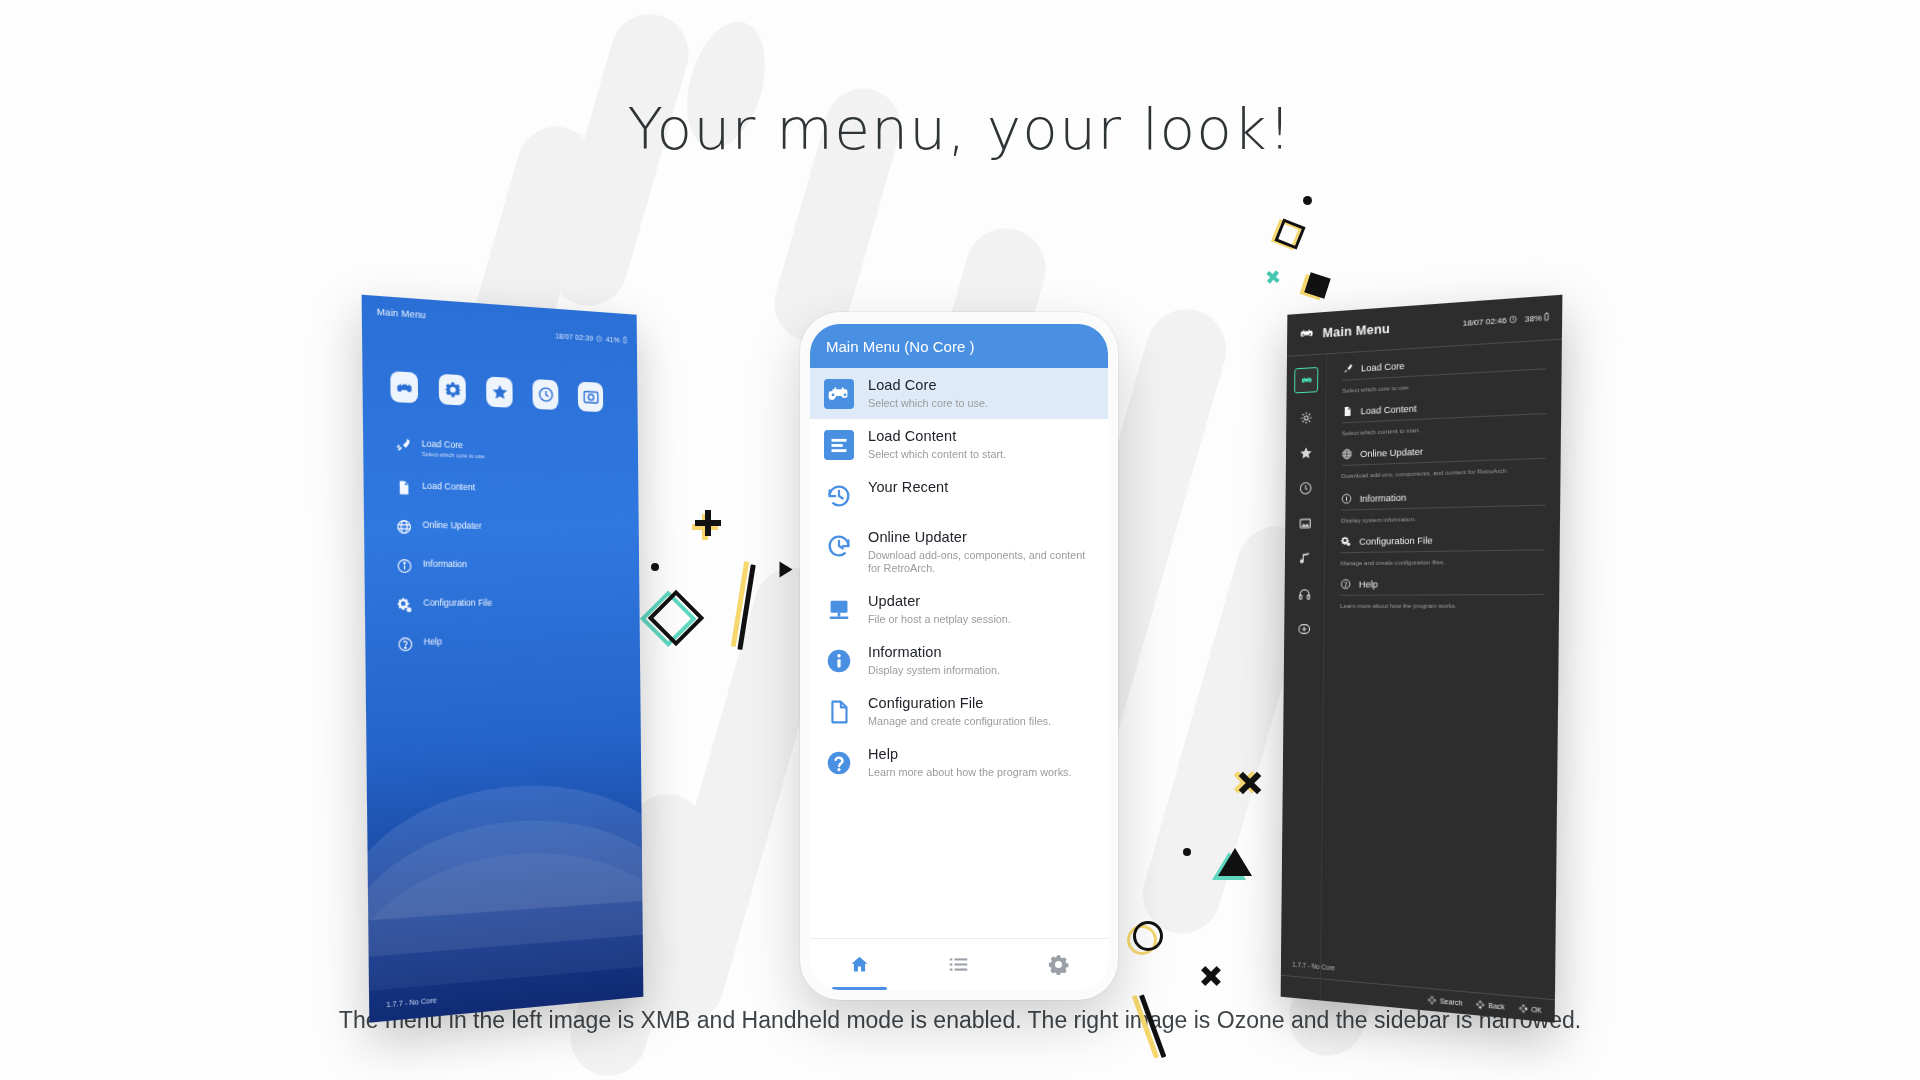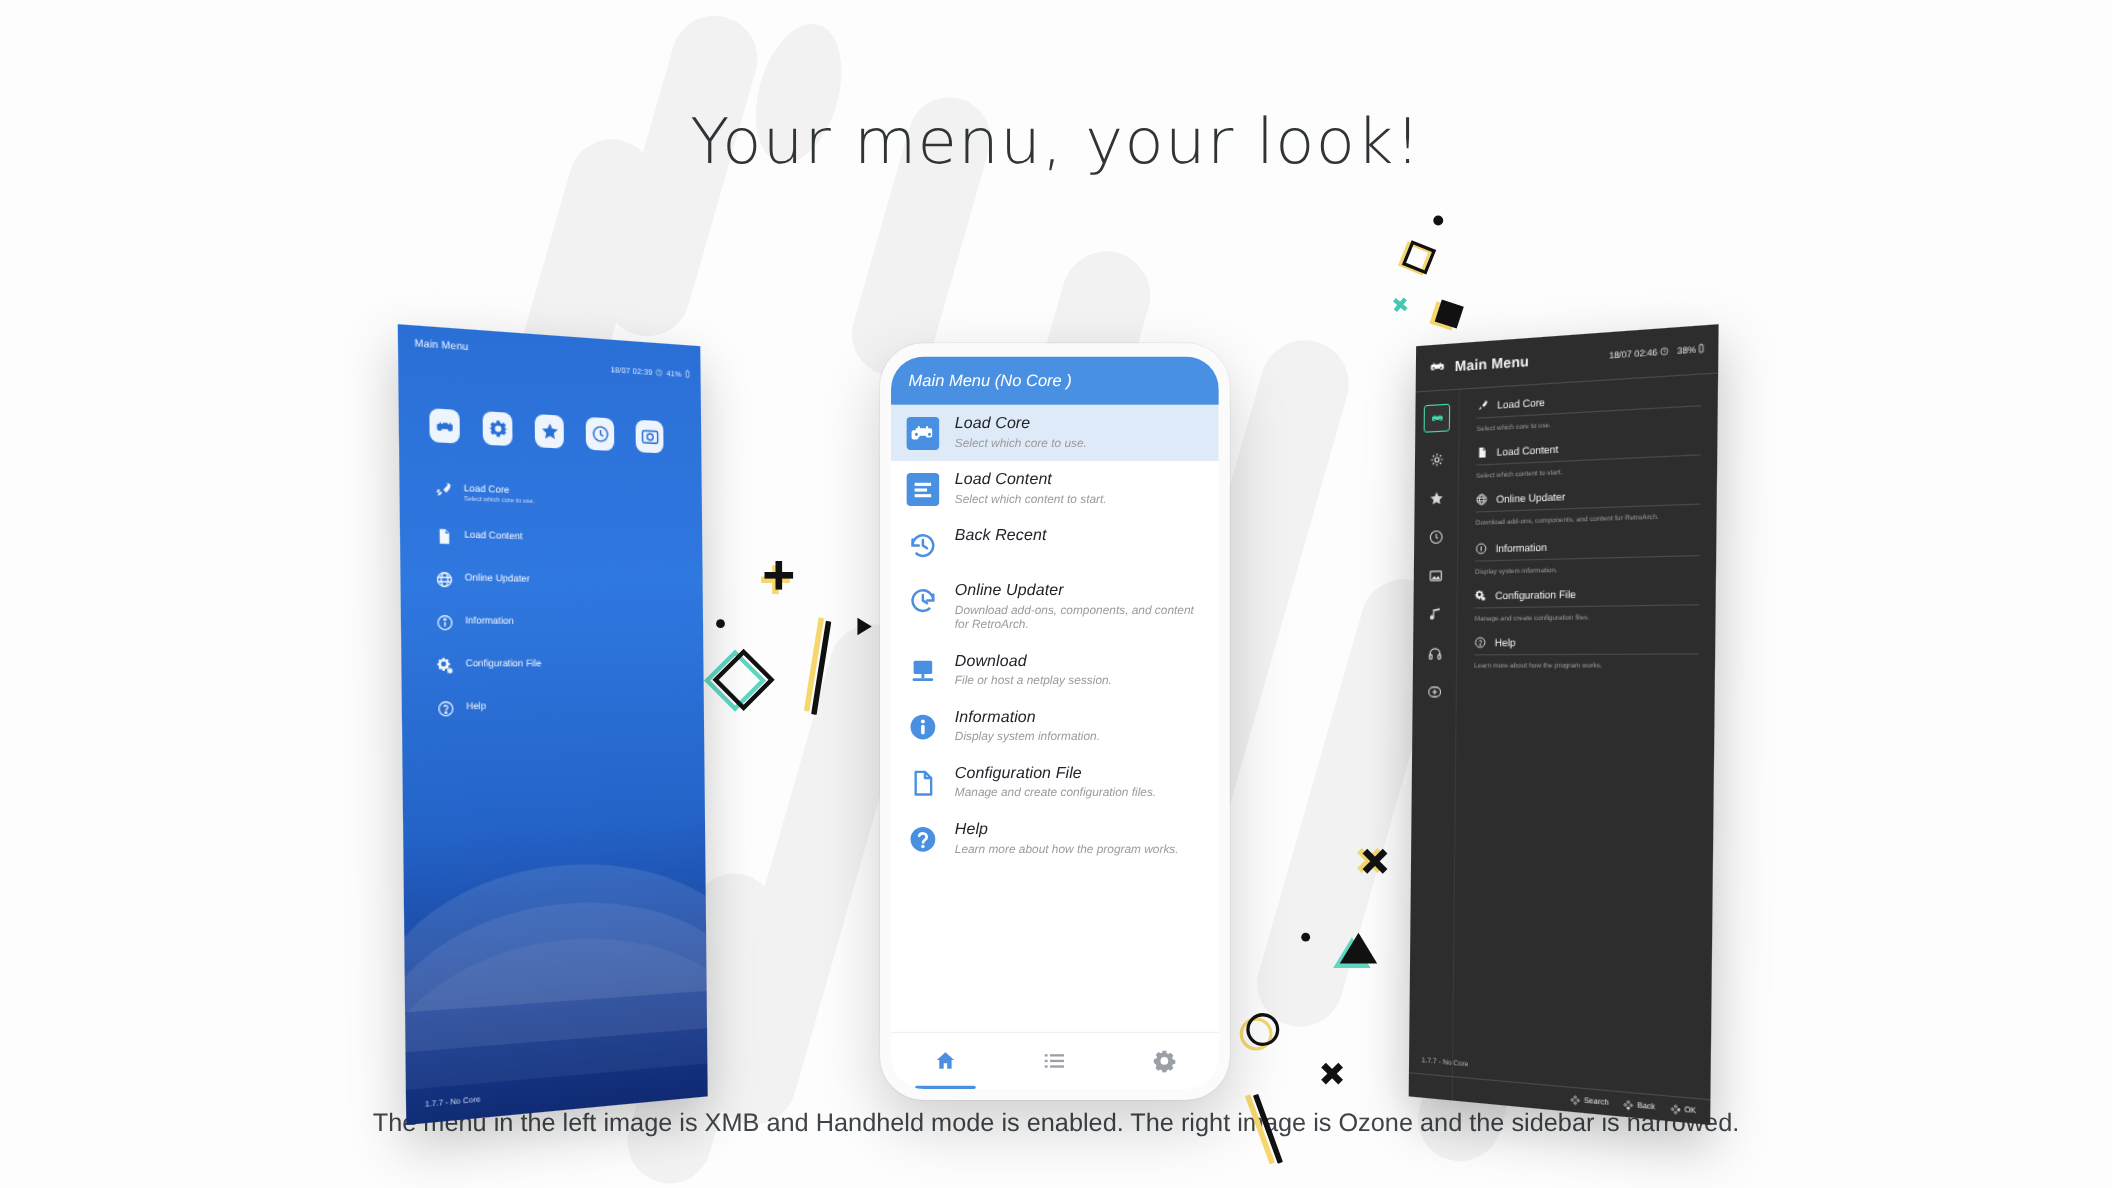--- a/index.html
+++ b/index.html
@@ -147,21 +147,21 @@
     background: #fbfbfb;
     border-radius: 40px;
     box-shadow: 0 22px 54px rgba(0,0,0,0.18), 0 0 0 1px rgba(0,0,0,0.04);
     padding: 12px 10px 10px 10px;
   }
   #phone-screen {
     width: 100%; height: 100%;
     background: #fff;
     border-radius: 30px;
     overflow: hidden;
-    display: flex; flex-direction: column; font-style: italic;
+    display: flex; flex-direction: column;
   }
   #phone-appbar {
     background: #4a90e2;
     color: #fff;
     padding: 14px 16px 13px 16px;
     font-size: 15px;
     border-radius: 26px 26px 0 0;
     flex: none;
   }
   #phone-list { flex: 1 1 auto; overflow: hidden; }
@@ -491,21 +491,21 @@
 
         <div class="p-row">
           <span class="p-ico">
             <svg viewBox="0 0 32 32" fill="none" stroke="#4a90e2" stroke-width="2.4">
                 <path d="M6 16a10 10 0 1 1 3 7.1"></path>
                 <path d="M6 10v6h6" stroke-linecap="round"></path>
                 <path d="M16 10.5V16l4 2.6" stroke-linecap="round"></path>
               </svg>
           </span>
           <span class="p-tx">
-            <div class="p-lb">Back Recent</div>
+            <div class="p-lb">Your Recent</div>
           </span>
         </div>
 
         <div class="p-row">
           <span class="p-ico">
             <svg viewBox="0 0 32 32" fill="none" stroke="#4a90e2" stroke-width="2.4">
                 <path d="M26 16a10 10 0 1 0-3 7.1"></path>
                 <path d="M26 10v6h-6" stroke-linecap="round"></path>
                 <path d="M16 10.5V16l4 2.6" stroke-linecap="round"></path>
               </svg>
@@ -518,21 +518,21 @@
 
         <div class="p-row">
           <span class="p-ico">
             <svg viewBox="0 0 32 32" fill="#4a90e2">
                 <rect x="7" y="6" width="18" height="13" rx="1.5"></rect>
                 <rect x="14.6" y="19" width="2.8" height="4"></rect>
                 <rect x="6" y="23" width="20" height="2.6" rx="1"></rect>
               </svg>
           </span>
           <span class="p-tx">
-            <div class="p-lb">Download</div>
+            <div class="p-lb">Updater</div>
             <div class="p-sb">File or host a netplay session.</div>
           </span>
         </div>
 
         <div class="p-row">
           <span class="p-ico">
             <svg viewBox="0 0 32 32">
                 <circle cx="16" cy="16" r="12" fill="#4a90e2"></circle>
                 <circle cx="16" cy="10.5" r="1.9" fill="#fff"></circle>
                 <rect x="14.3" y="14" width="3.4" height="9" rx="1.2" fill="#fff"></rect>

